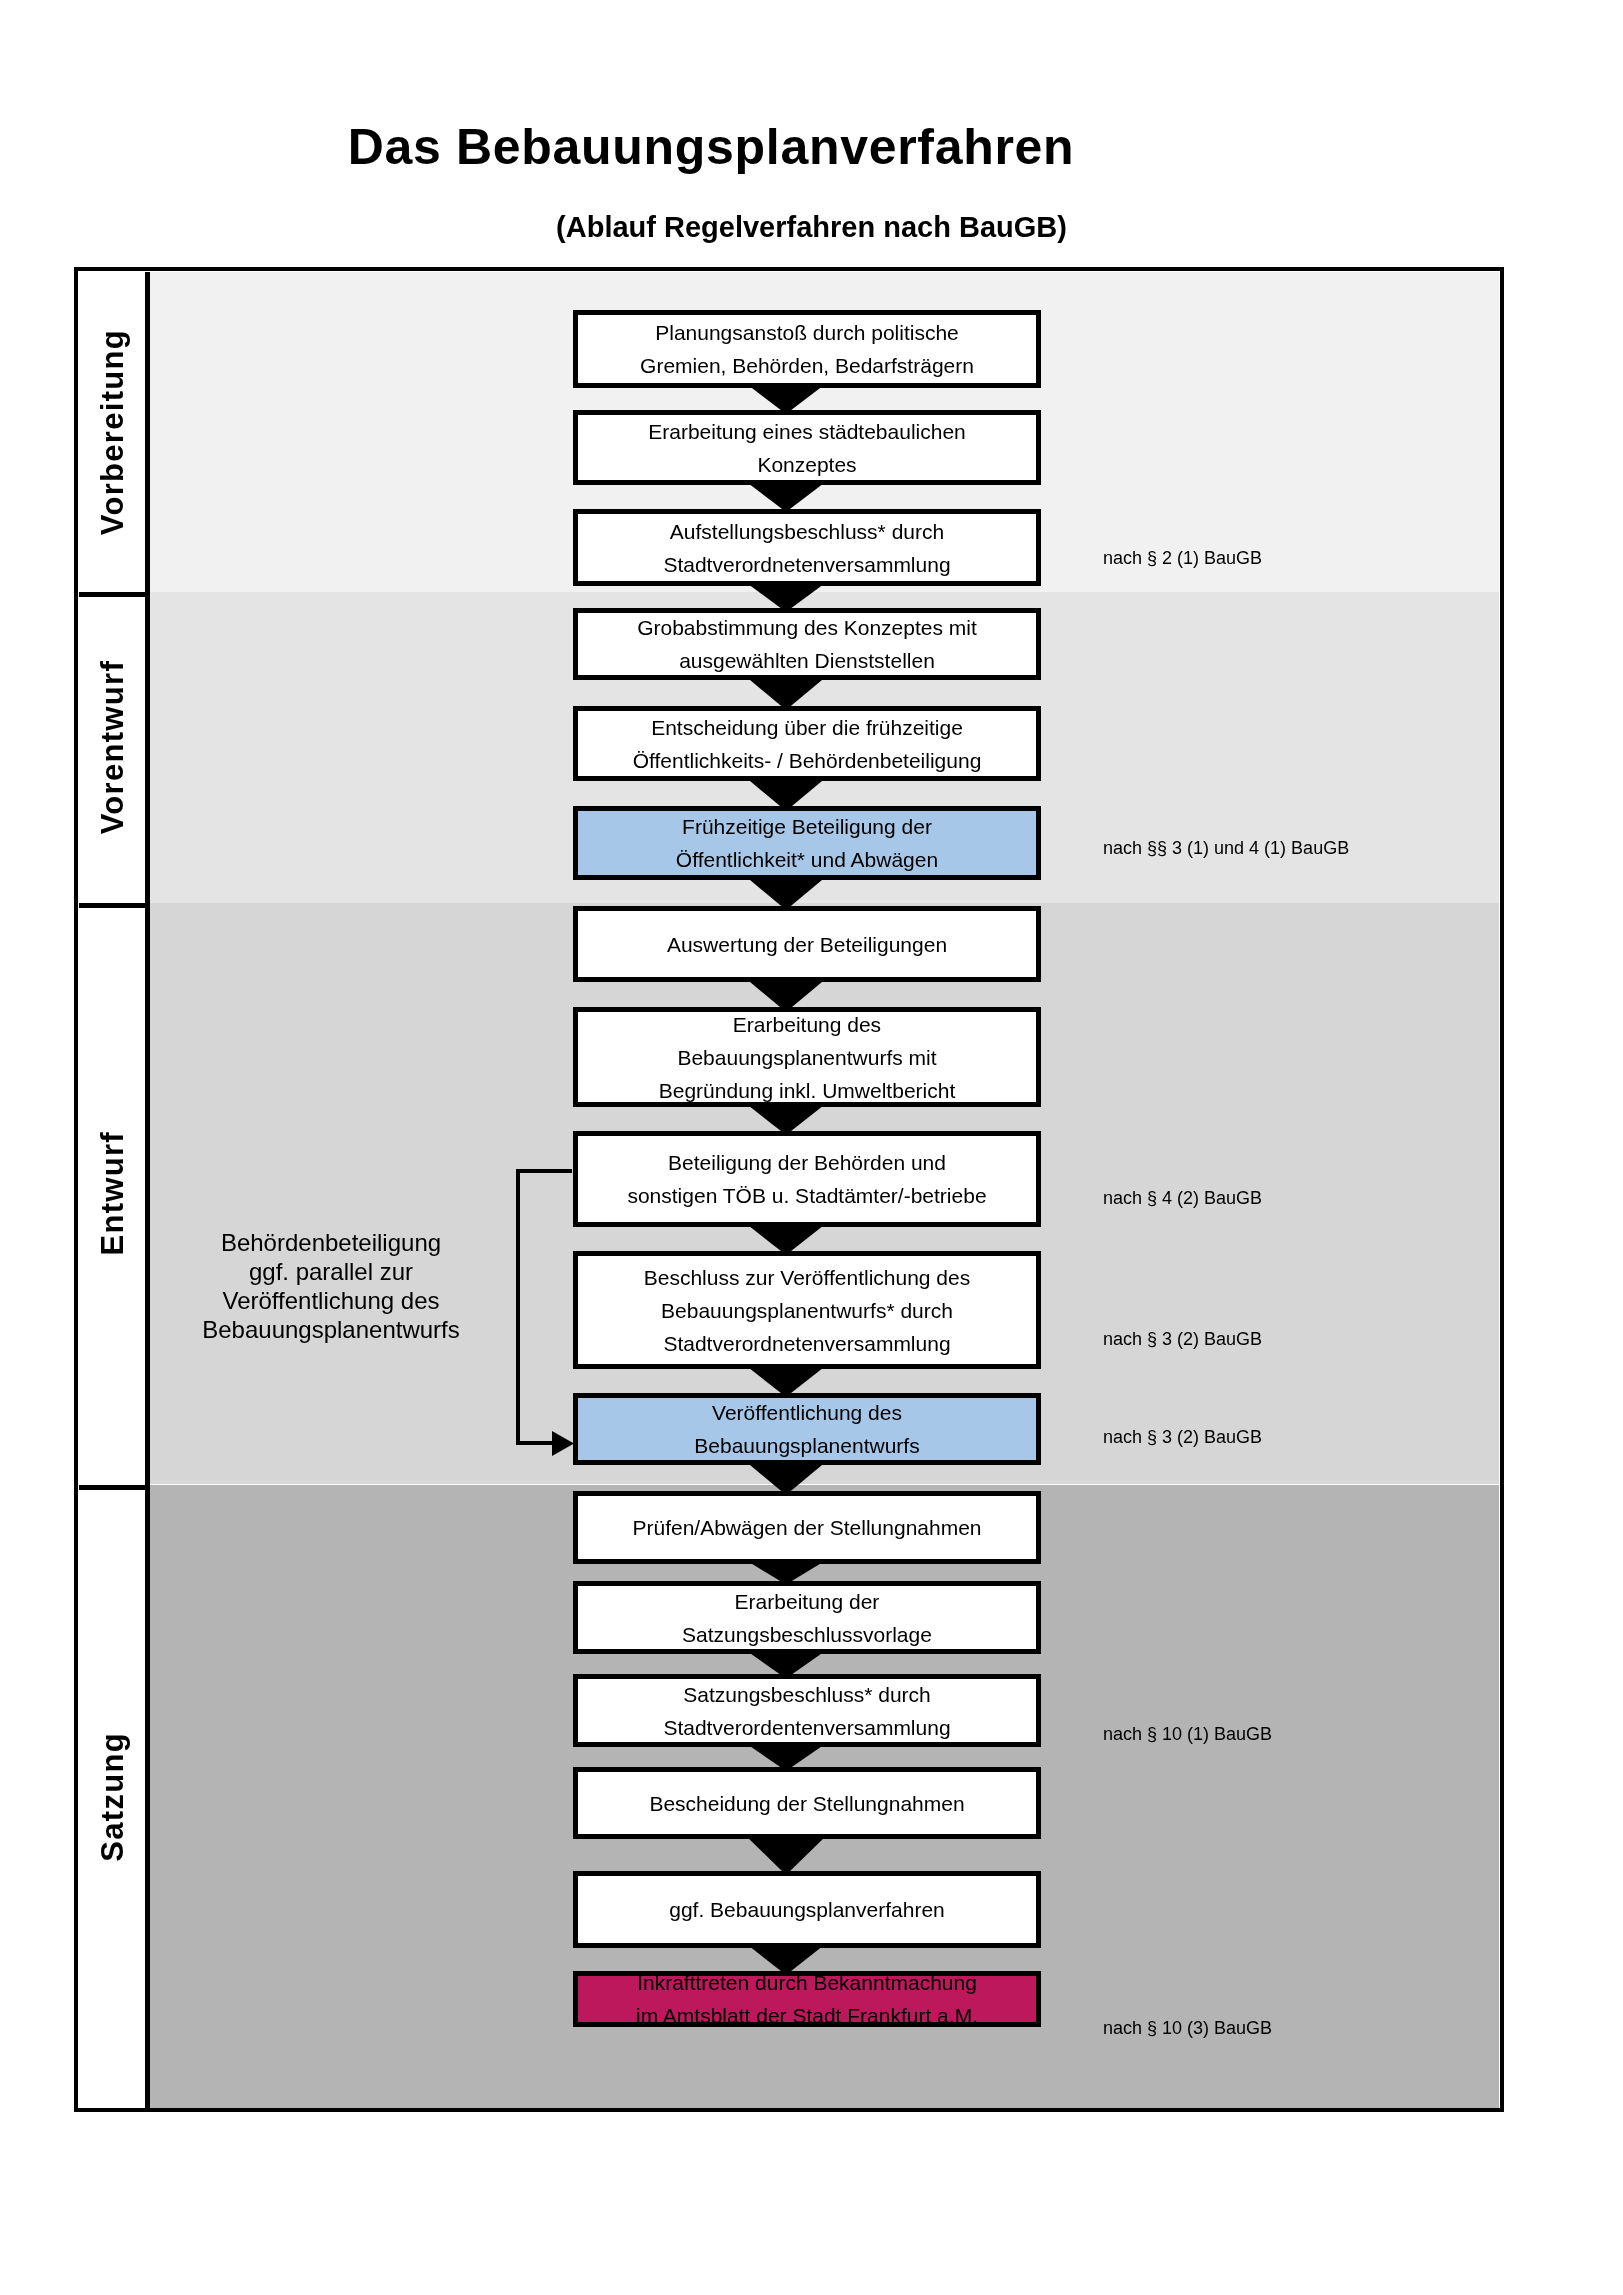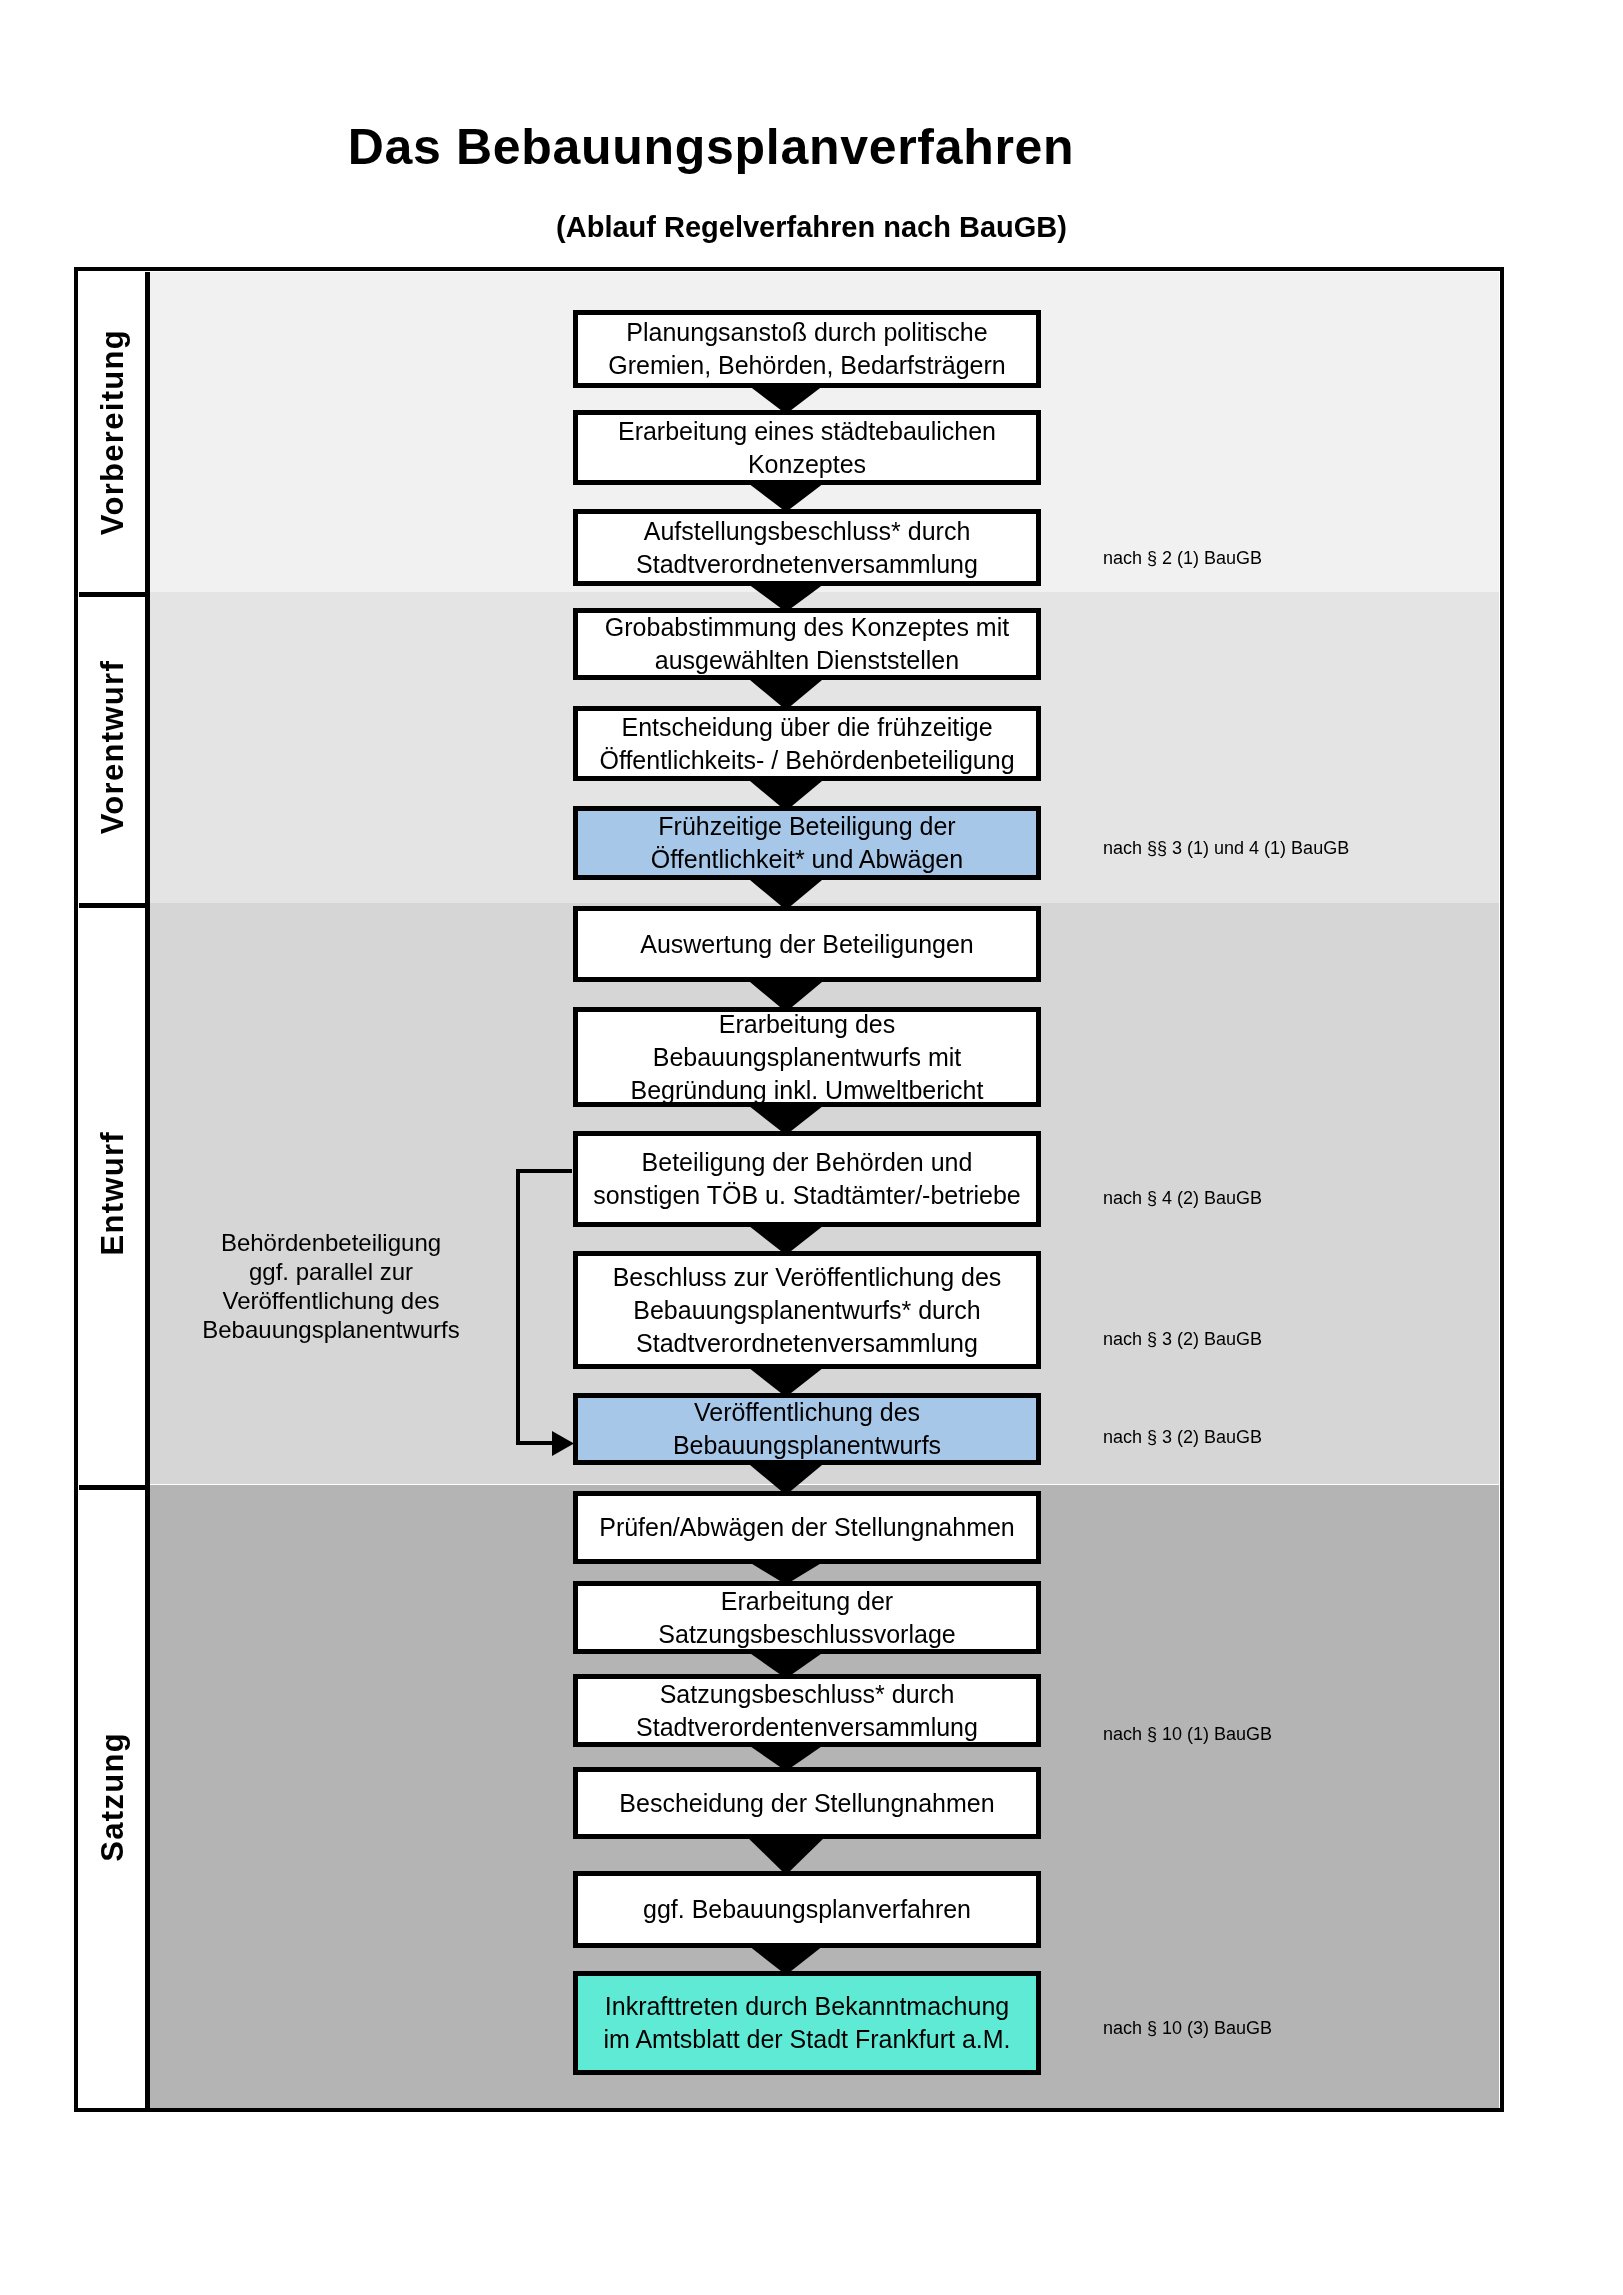--- a/index.html
+++ b/index.html
@@ -29,21 +29,21 @@
   .p2 { top:903px; height:581px; }
   .p3 { top:1485px; height:623px; }
   .rot { writing-mode:vertical-rl; transform:rotate(180deg);
          font-weight:bold; font-size:31px; letter-spacing:1.3px; }
 
   
   #flow { position:absolute; left:0; top:0; width:100%; height:100%; z-index:3; }
   .flow-box { position:absolute; left:573px; width:468px; box-sizing:border-box;
               border:5.2px solid #000; background:#ffffff;
               display:flex; flex-direction:column; justify-content:center; align-items:center;
-              text-align:center; font-size:25px; line-height:33px; z-index:3; }
+              text-align:center; font-size:21px; line-height:33px; z-index:3; }
   .flow-box .bold { font-weight:normal; }
   .arrow-down { position:absolute; left:744px; width:84px; background:#000;
                 clip-path:polygon(0 0, 100% 0, 50% 100%); z-index:2; }
   .annotation { position:absolute; left:1103px; height:34px; line-height:34px;
                 font-size:18px; white-space:nowrap; z-index:3; }
 
   
   .side-note { position:absolute; left:187px; top:1228px; width:288px; text-align:center;
                font-size:24px; line-height:29px; white-space:pre-line; z-index:3; }
   .bracket-v    { position:absolute; left:516px; top:1169px; width:3.9px; height:276px; background:#000; z-index:3; }
@@ -165,21 +165,21 @@
       <div class="annotation" style="top: 1704px; margin-top: 13px;">nach § 10 (1) BauGB</div>
       <div class="arrow-down" style="top: 1742px; height: 29px;"></div>
       <div class="flow-box" style="top: 1767px; height: 72px;">
         <div><span>Bescheidung der Stellungnahmen</span></div>
       </div>
       <div class="arrow-down" style="top: 1834px; height: 41px;"></div>
       <div class="flow-box" style="top: 1871px; height: 77px;">
         <div><span>ggf. Bebauungsplanverfahren</span></div>
       </div>
       <div class="arrow-down" style="top: 1942px; height: 33px;"></div>
-      <div class="flow-box" style="top: 1971px; height: 104px; background: #5eead4;">
+      <div class="flow-box" style="top: 1971px; height: 56px; background: #be185d;">
         <div><span class="bold">Inkrafttreten</span><span> durch Bekanntmachung</span></div>
         <div><span>im Amtsblatt der Stadt Frankfurt a.M.</span></div>
       </div>
       <div class="annotation" style="top: 2011px;">nach § 10 (3) BauGB</div>
     </div>
 
   <div class="side-note">Behördenbeteiligung
 ggf. parallel zur
 Veröffentlichung des
 Bebauungsplanentwurfs</div>

